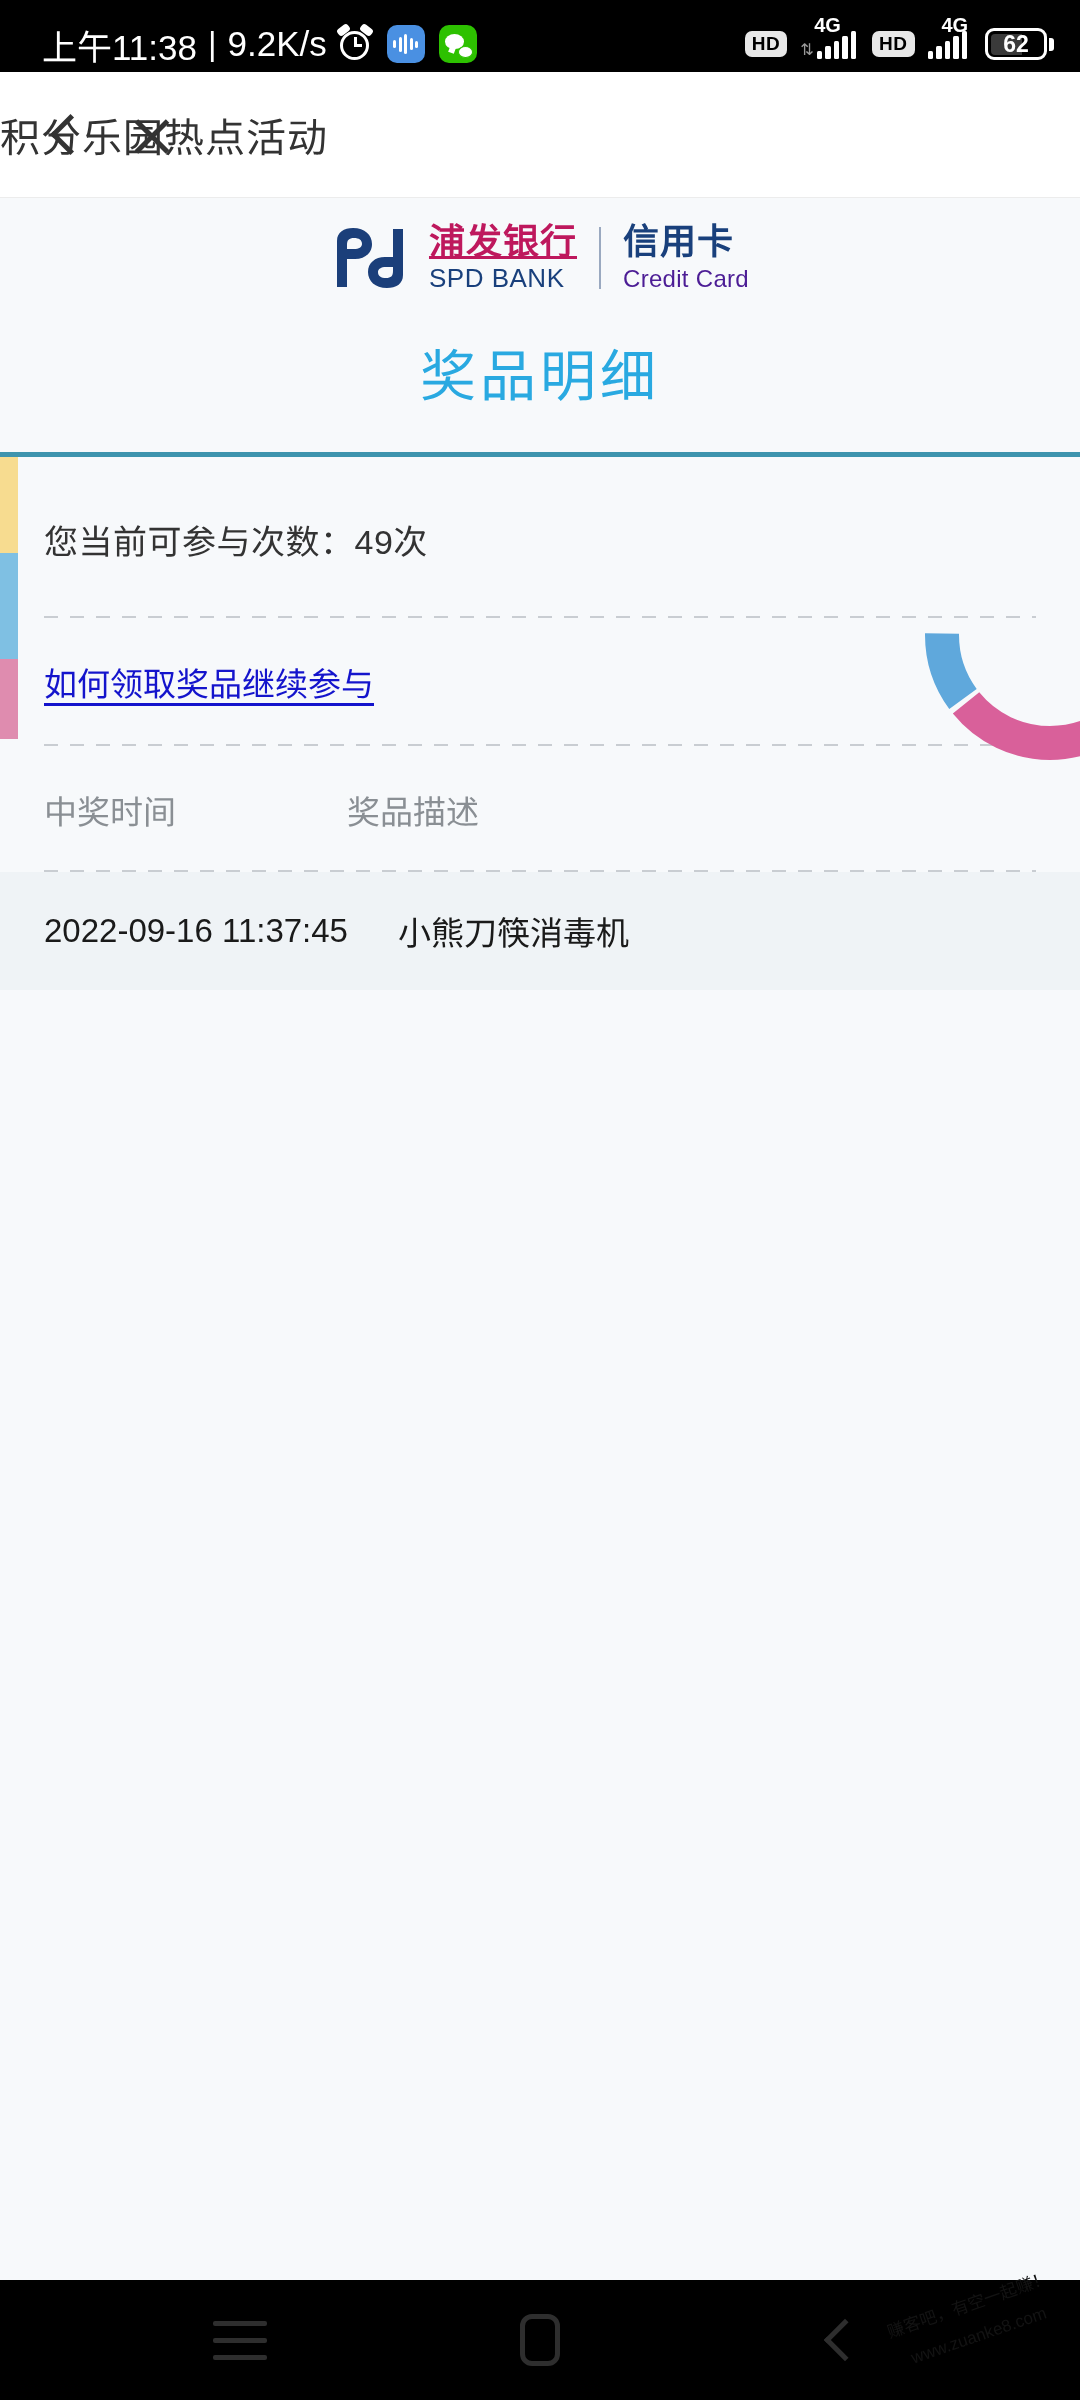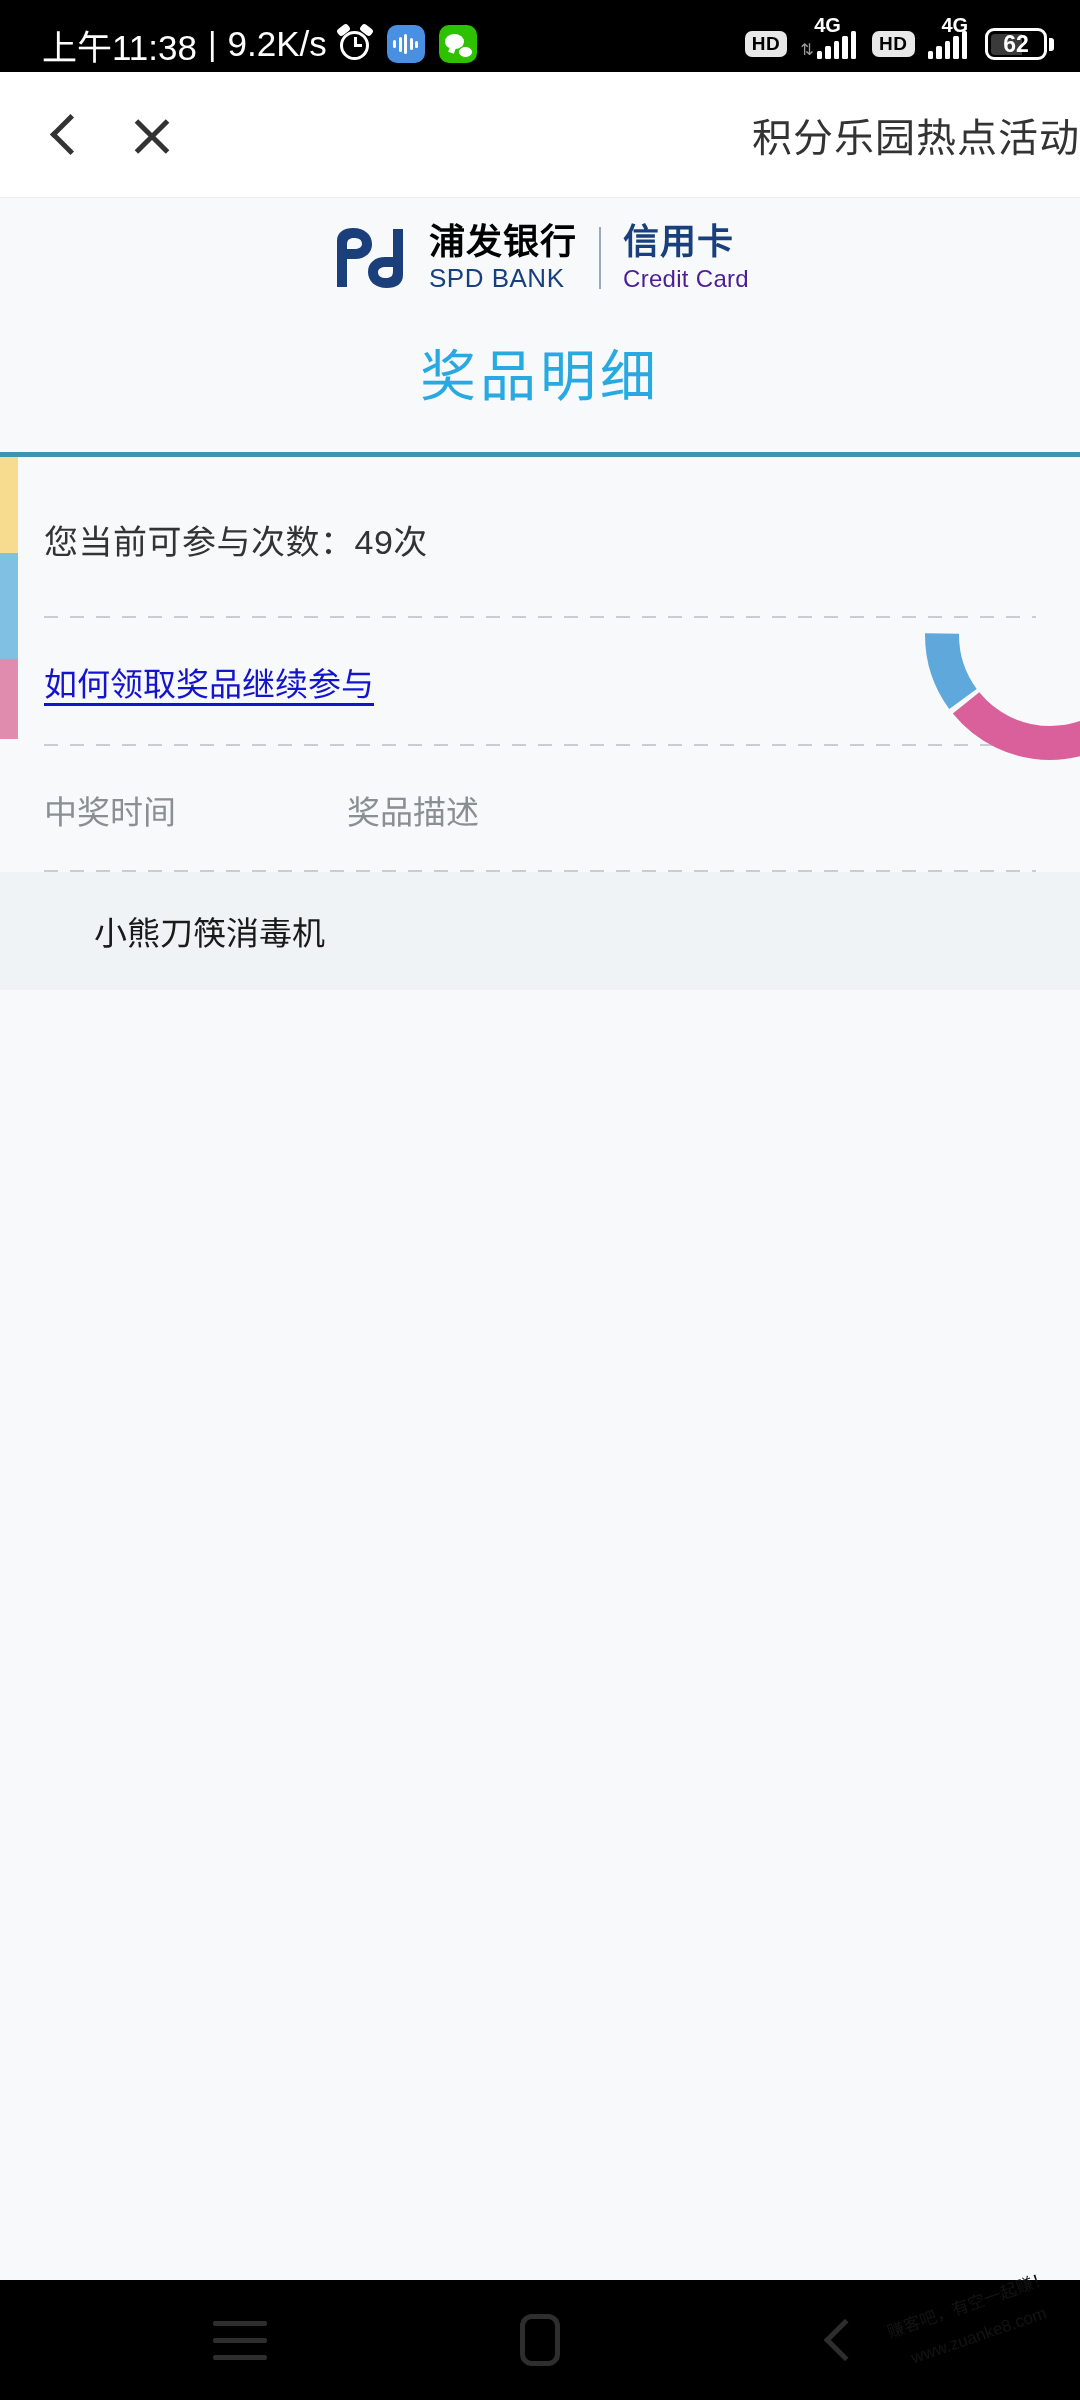--- a/index.html
+++ b/index.html
@@ -90,34 +90,34 @@
     content:""; position:absolute; left:26px; top:18px; width:24px; height:24px;
     border-left:5px solid #333; border-bottom:5px solid #333; transform:rotate(45deg);
   }
   .nav-close{ width:66px; height:66px; margin-left:22px; position:relative; cursor:pointer; }
   .nav-close:before,.nav-close:after{
     content:""; position:absolute; left:12px; top:32px; width:44px; height:5px; background:#333;
   }
   .nav-close:before{ transform:rotate(45deg); }
   .nav-close:after{ transform:rotate(-45deg); }
   .appbar-title{
-    position:absolute; left:0; width:1080px; text-align:right;
+    position:absolute; left:0; width:1080px; text-align:left;
     font-size:40px; color:#333333; letter-spacing:1px; pointer-events:none;
   }
 
   
   .page{ position:absolute; top:198px; left:0; width:1080px; height:2202px; background:#F7F9FB;
          overflow:hidden; }
 
   .brandbar{ padding-top:26px; display:flex; justify-content:center; }
   .logo{ display:flex; align-items:center; gap:20px; }
   .logo-mark{ width:78px; height:66px; position:relative; }
   .logo-text{ display:flex; align-items:center; gap:22px; }
   .logo-cn{ display:flex; flex-direction:column; line-height:1; }
-  .logo-cn .cn{ font-size:36px; color:#000000; font-weight:bold; letter-spacing:1px; }
+  .logo-cn .cn{ font-size:36px; color:#be185d; font-weight:bold; letter-spacing:1px;text-decoration:underline; }
   .logo-cn .en{ font-size:26px; color:#19407C; letter-spacing:0.5px; margin-top:5px; }
   .logo-div{ width:2px; height:62px; background:#9AA9C0; }
   .logo-cc{ display:flex; flex-direction:column; line-height:1; }
   .logo-cc .cn{ font-size:36px; color:#19407C; font-weight:bold; letter-spacing:1px; }
   .logo-cc .en{ font-size:24px; color:#4c1d95; letter-spacing:0.3px; margin-top:7px; }
 
   .pagetitle{
     text-align:center; margin-top:40px; margin-bottom:40px;
     font-size:56px; color:#29A9E1; letter-spacing:4px; font-weight:normal;
   }
@@ -304,20 +304,21 @@
       <div class="dash"></div>
 
       <div class="thead">
         <span class="th">中奖时间</span>
         <span class="th th-2">奖品描述</span>
       </div>
 
       <div class="dash"></div>
 
       <div class="trow">
+        <span class="td">2022-09-16 11:37:45</span>
         <span class="td td-2">小熊刀筷消毒机</span>
       </div>
 
     </div>
   </div>
 
   <div class="navbar">
     <div class="nav-btn">
       <span class="ic-recent">
           <i></i>

